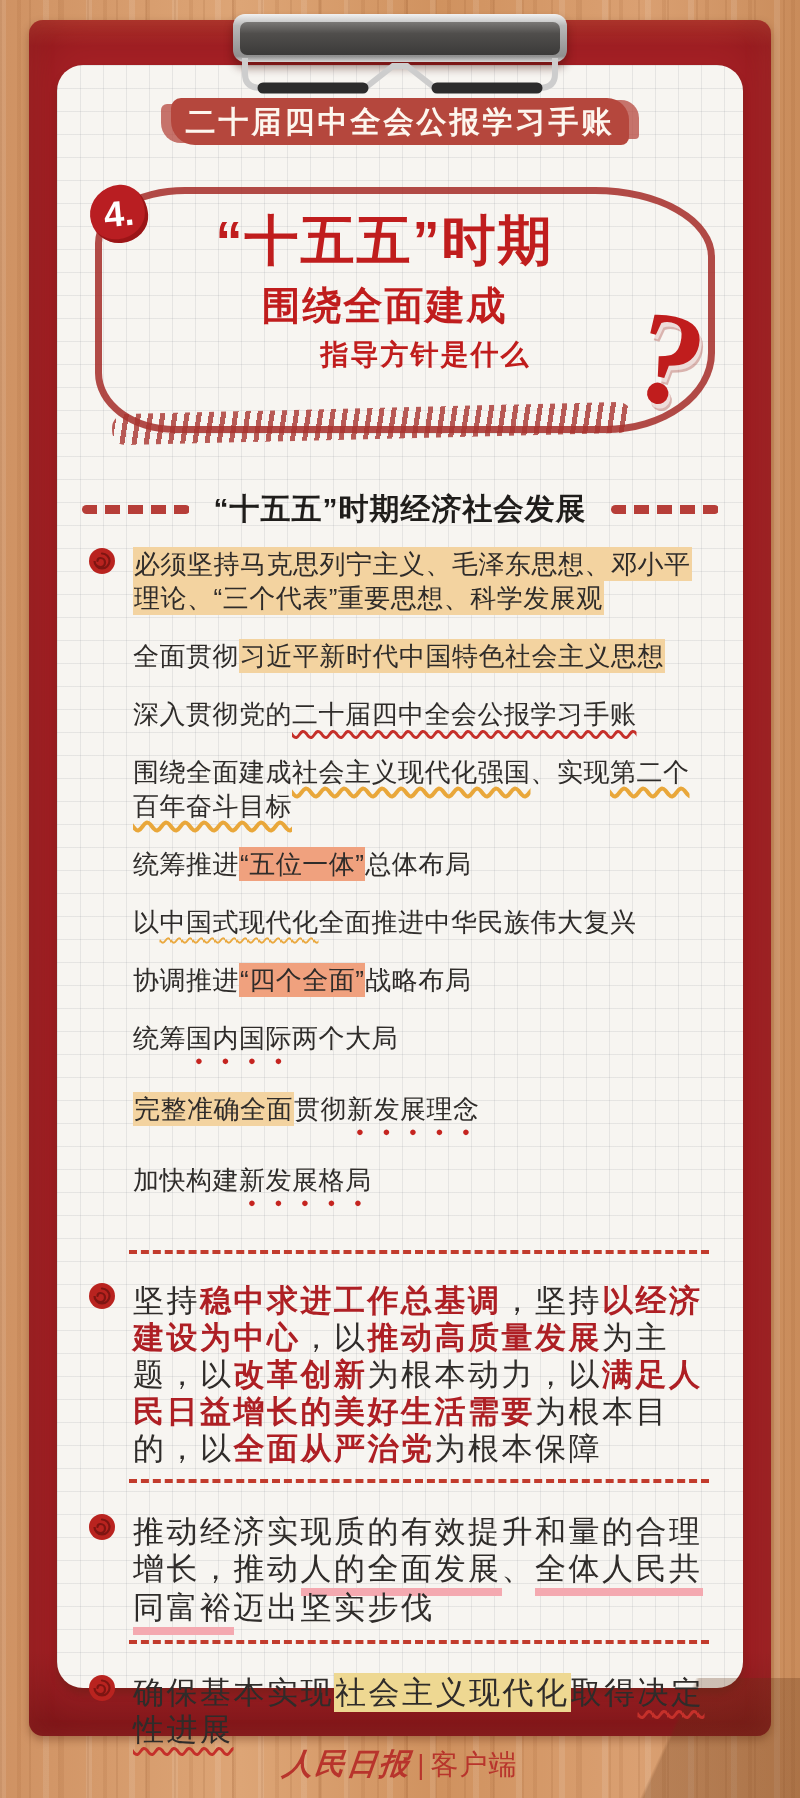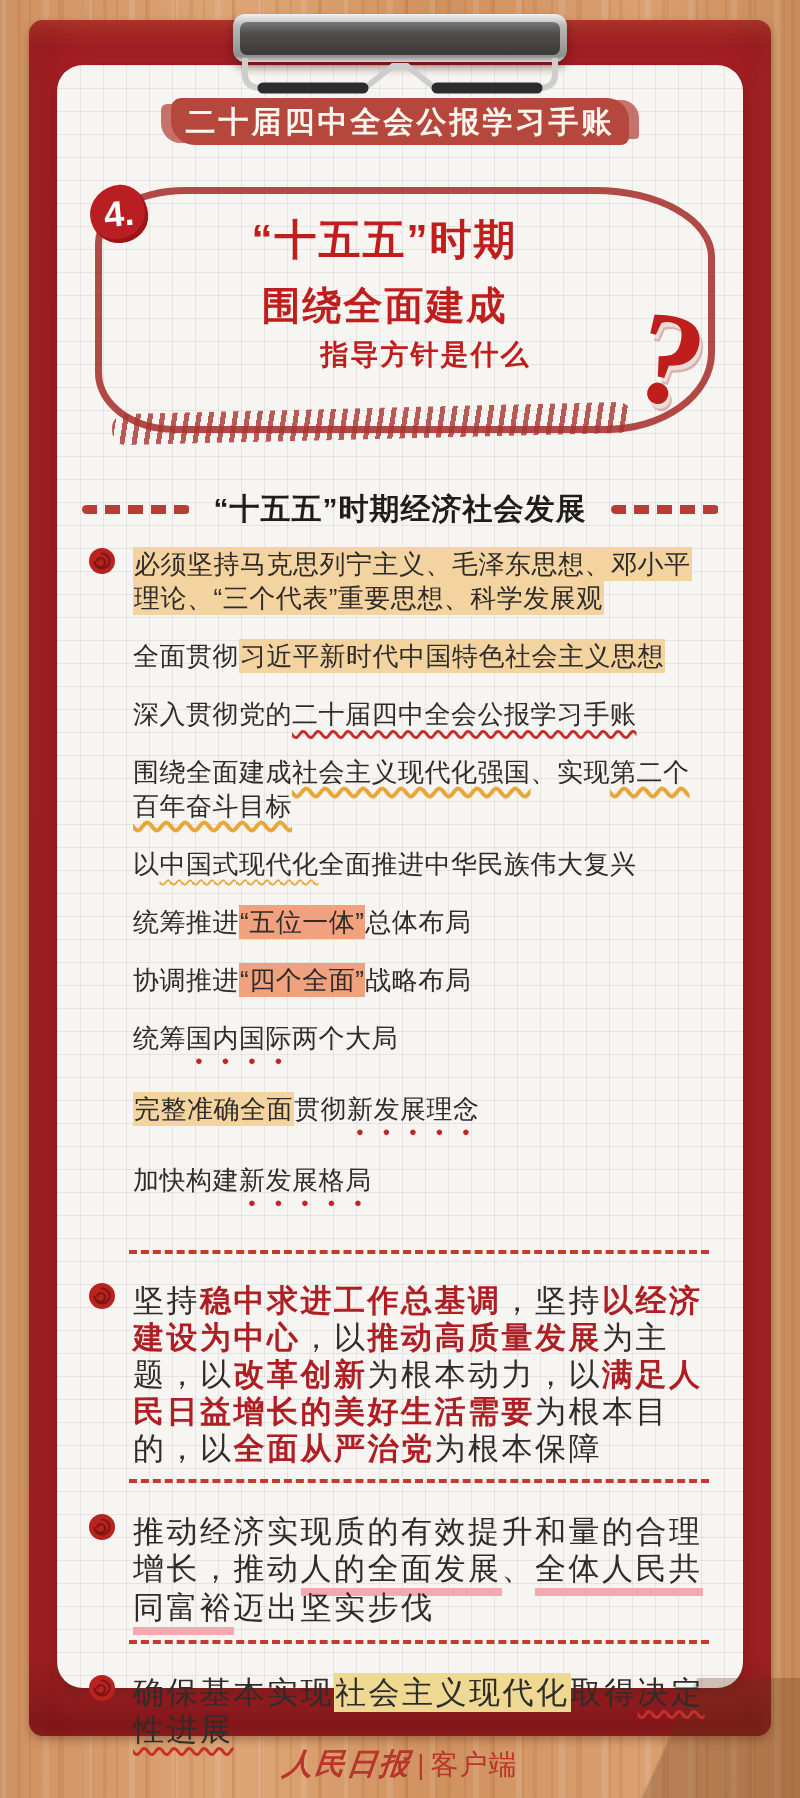--- a/index.html
+++ b/index.html
@@ -55,21 +55,21 @@
     box-shadow:inset -3px -4px 0 rgba(120,10,10,.45);}
   .tbox-border{position:absolute;left:38px;top:122px;width:606px;height:232px;z-index:1;
     border:7px solid rgba(164,44,40,.85);
     border-radius:90px 120px 110px 80px/56px 70px 80px 60px;
     filter:blur(.4px);}
   .hatch{position:absolute;left:55px;top:343px;width:520px;height:31px;z-index:2;
     background:repeating-linear-gradient(100deg,#a8332e 0 5px, rgba(0,0,0,0) 5px 12px);
     border-radius:14px;opacity:.8;transform:rotate(-1.4deg);}
   .title{position:absolute;left:55px;top:143px;width:545px;text-align:center;z-index:2;
     color:#c01d1d;font-weight:900;}
-  .title .t1{font-size:42px;line-height:64px;letter-spacing:2px;}
+  .title .t1{font-size:54px;line-height:64px;letter-spacing:2px;}
   .title .t2{font-size:39px;line-height:48px;margin-top:10px;letter-spacing:2px;}
   .title .t3{font-size:28px;line-height:50px;margin-left:82px;letter-spacing:2px;}
   .qmark{position:absolute;right:40px;top:218px;z-index:2;color:#c01d1d;
     font-size:132px;font-weight:900;transform:rotate(13deg);
     font-family:"Liberation Serif",serif;
     text-shadow:3px 4px 0 rgba(255,255,255,.55), 5px 6px 0 rgba(150,25,20,.30);}
 
   
   .sheader{position:absolute;left:0;right:0;top:424px;display:flex;align-items:center;
     justify-content:center;gap:24px;z-index:2;}
@@ -153,24 +153,24 @@
           <div class="row no-b">
             <p class="txt list-txt"><span>全面贯彻</span><span class="seg-hl-tan">习近平新时代中国特色社会主义思想</span></p>
           </div>
           <div class="row no-b">
             <p class="txt list-txt"><span>深入贯彻党的</span><span class="seg-wavy-red">二十届四中全会公报学习手账</span></p>
           </div>
           <div class="row no-b">
             <p class="txt list-txt"><span>围绕全面建成</span><span class="seg-wavy-orange">社会主义现代化强国</span><span>、实现</span><span class="seg-wavy-orange">第二个百年奋斗目标</span></p>
           </div>
           <div class="row no-b">
+            <p class="txt list-txt"><span>统筹推进</span><span class="seg-hl-salmon">“五位一体”</span><span>总体布局</span></p>
+          </div>
+          <div class="row no-b">
             <p class="txt list-txt"><span>以</span><span class="seg-wavy-orange-thin">中国式现代化</span><span>全面推进中华民族伟大复兴</span></p>
-          </div>
-          <div class="row no-b">
-            <p class="txt list-txt"><span>统筹推进</span><span class="seg-hl-salmon">“五位一体”</span><span>总体布局</span></p>
           </div>
           <div class="row no-b">
             <p class="txt list-txt"><span>协调推进</span><span class="seg-hl-salmon">“四个全面”</span><span>战略布局</span></p>
           </div>
           <div class="row no-b">
             <p class="txt list-txt"><span>统筹</span><span class="seg-dots-red">国内国际</span><span>两个大局</span></p>
           </div>
           <div class="row no-b">
             <p class="txt list-txt"><span class="seg-hl-tan">完整准确全面</span><span>贯彻</span><span class="seg-dots-red">新发展理念</span></p>
           </div>

